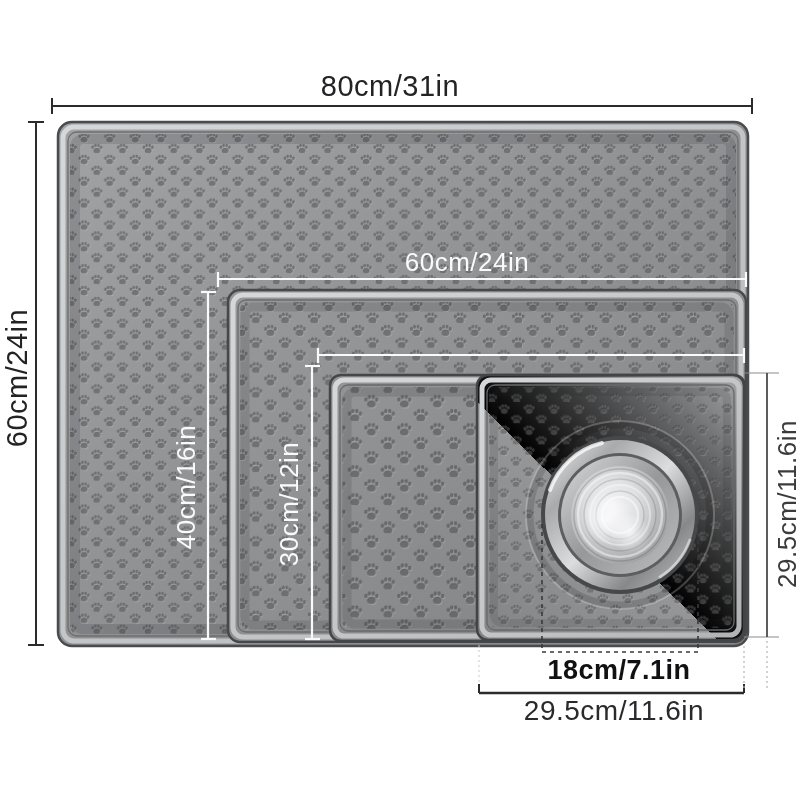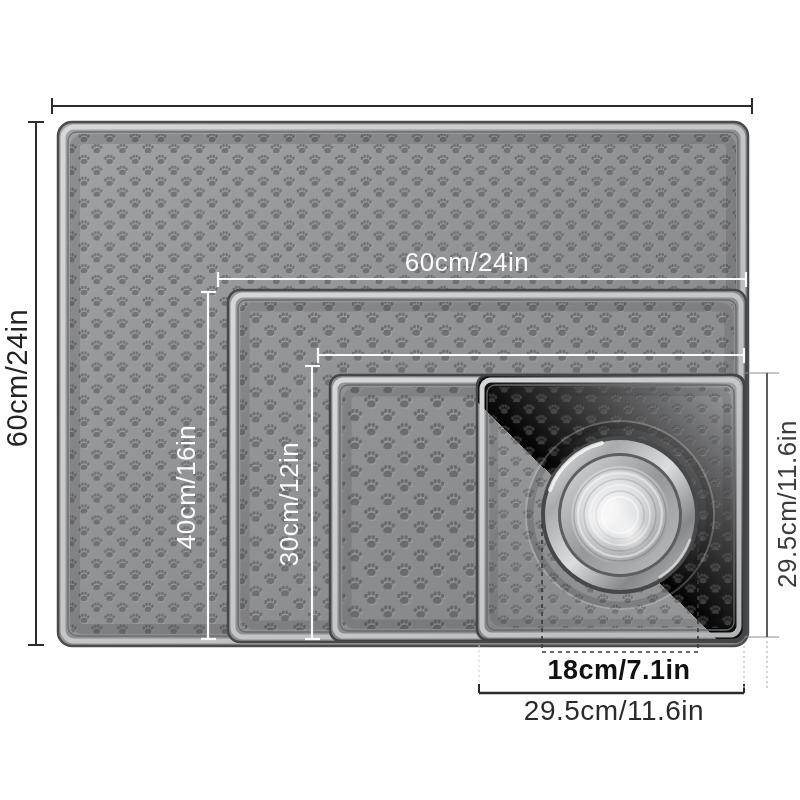--- a/index.html
+++ b/index.html
@@ -232,20 +232,21 @@
         <line x1="744" y1="348" x2="744" y2="363"></line>
       </g>
       <g>
         <line x1="312" y1="366" x2="312" y2="639"></line>
         <line x1="305" y1="366" x2="320" y2="366"></line>
         <line x1="305" y1="639" x2="320" y2="639"></line>
       </g>
     </g>
   </svg>
 
+  <div class="lbl dark" style="left:390px; top:86px;">80cm/31in</div>
   <div class="lbl dark rot" style="left:17px;  top:378px;">60cm/24in</div>
 
   <div class="lbl white" style="left:467px; top:262px;">60cm/24in</div>
   <div class="lbl white rot" style="left:186px; top:487px;">40cm/16in</div>
 
   <div class="lbl white rot" style="left:289px; top:504px;">30cm/12in</div>
 
   <div class="lbl bottom" style="left:614px; top:711px;">29.5cm/11.6in</div>
   <div class="lbl darkside rot" style="left:787px; top:504px;">29.5cm/11.6in</div>
 

